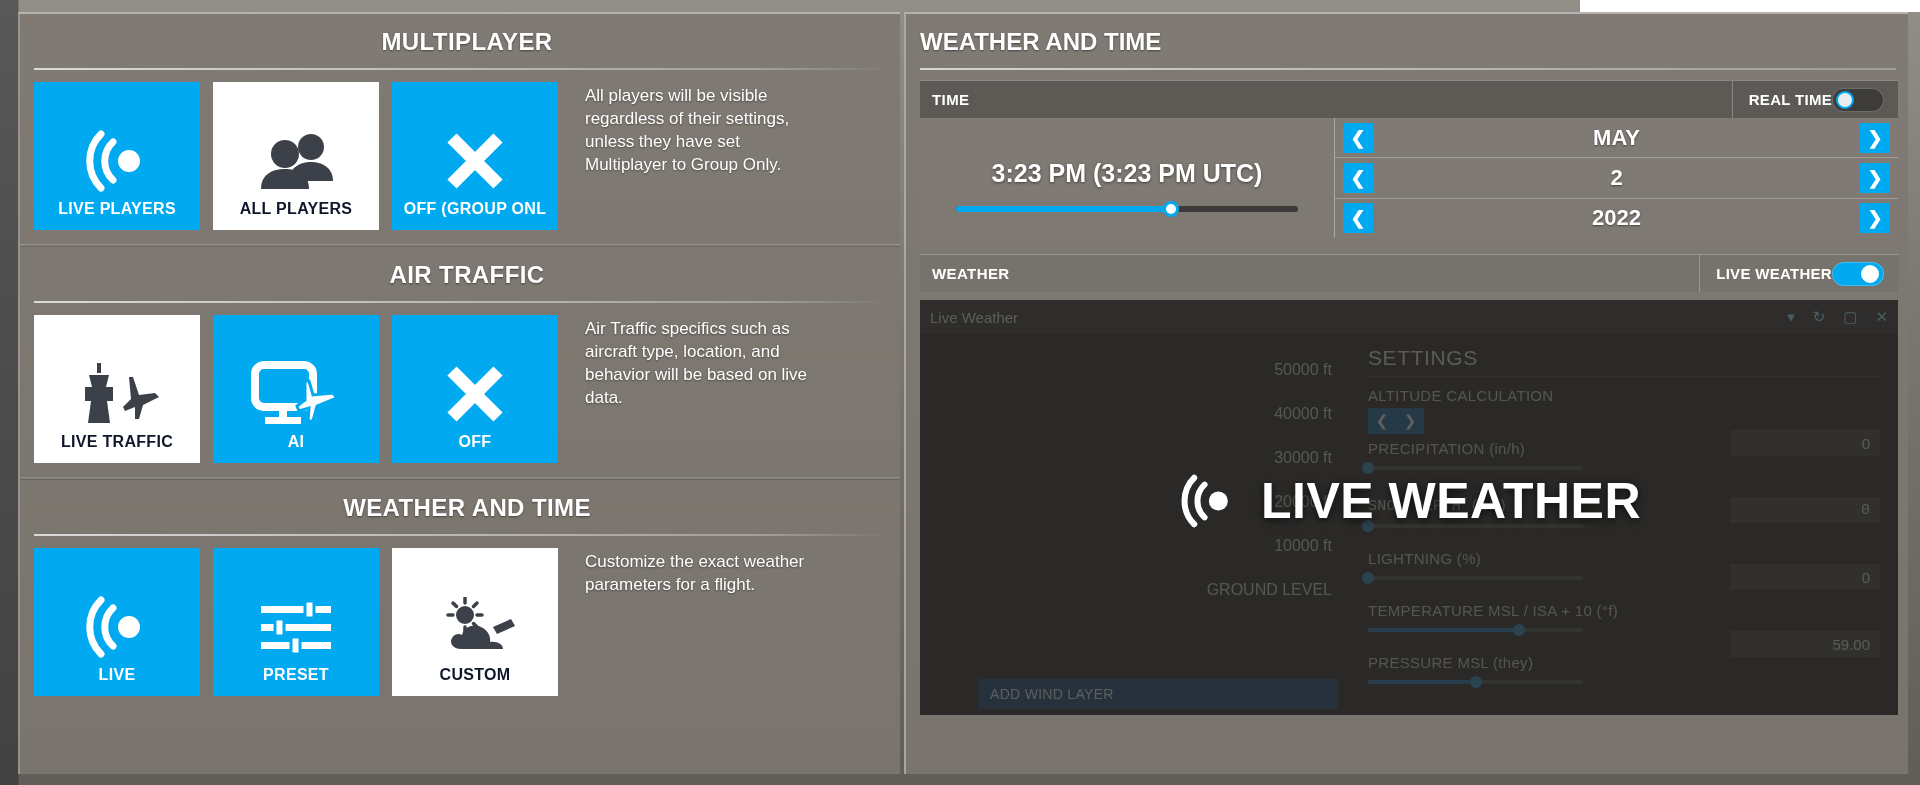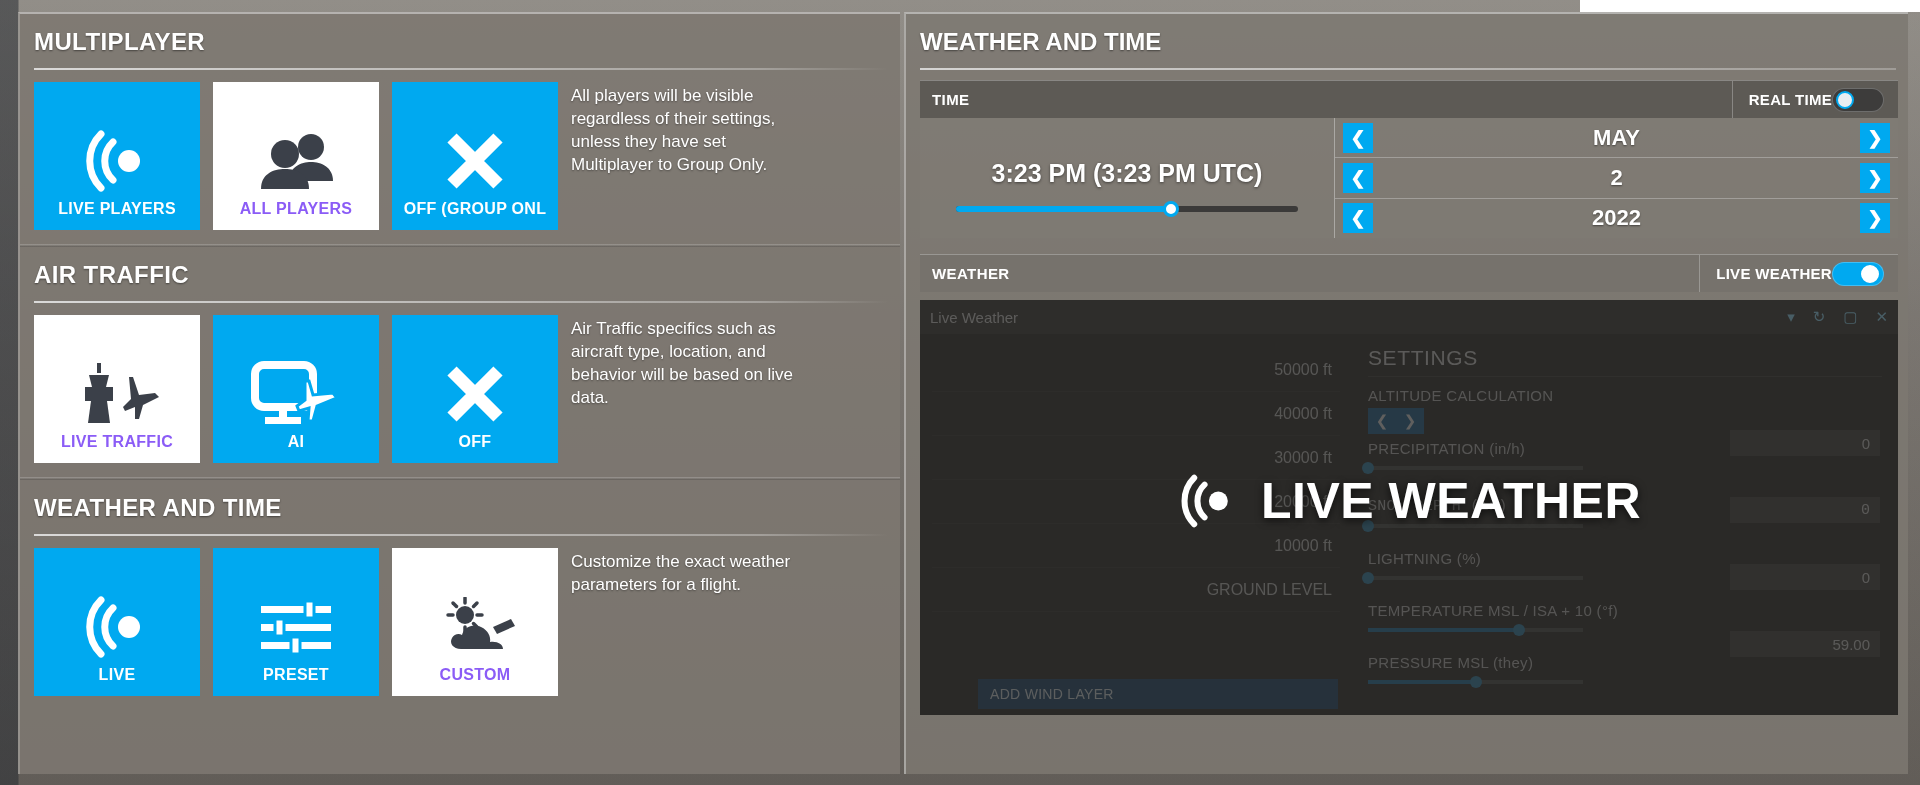--- a/index.html
+++ b/index.html
@@ -36,20 +36,21 @@
     border-left: 2px solid rgba(215,215,215,.30);
   }
   .section { position:relative; }
   .section-title {
     color:#ffffff;
     font-size: 24px;
     font-weight: bold;
     letter-spacing: .4px;
     padding: 14px 0 12px 14px;
     text-shadow: 0 1px 2px rgba(0,0,0,.45);
+    text-align: center;
   }
   .rule {
     height:2px;
     background: linear-gradient(90deg, rgba(235,235,235,.85), rgba(235,235,235,.35) 85%, rgba(235,235,235,0));
     margin: 0 12px 0 14px;
   }
   .tiles-row {
     display:flex;
     align-items:flex-start;
     padding: 12px 0 0 14px;
@@ -69,26 +70,27 @@
   .tile .tile-label {
     font-size: 16px;
     font-weight: bold;
     color:#ffffff;
     letter-spacing: .3px;
     white-space: nowrap;
     overflow:hidden;
     max-width: 160px;
     text-align:center;
   }
-  .tile.selected .tile-label { color:#8b5cf6; }
+  .tile.selected .tile-label { color:#0f172a; }
   .desc {
     color:#ffffff;
     font-size: 17px;
     line-height: 23px;
     width: 235px;
+    margin-left: 14px;
     margin-top: 2px;
     text-shadow: 0 1px 2px rgba(0,0,0,.4);
   }
   .sec-divider {
     height: 3px;
     margin-top: 14px;
     background: linear-gradient(180deg, rgba(255,255,255,.25), rgba(0,0,0,.22));
   }
 
   

